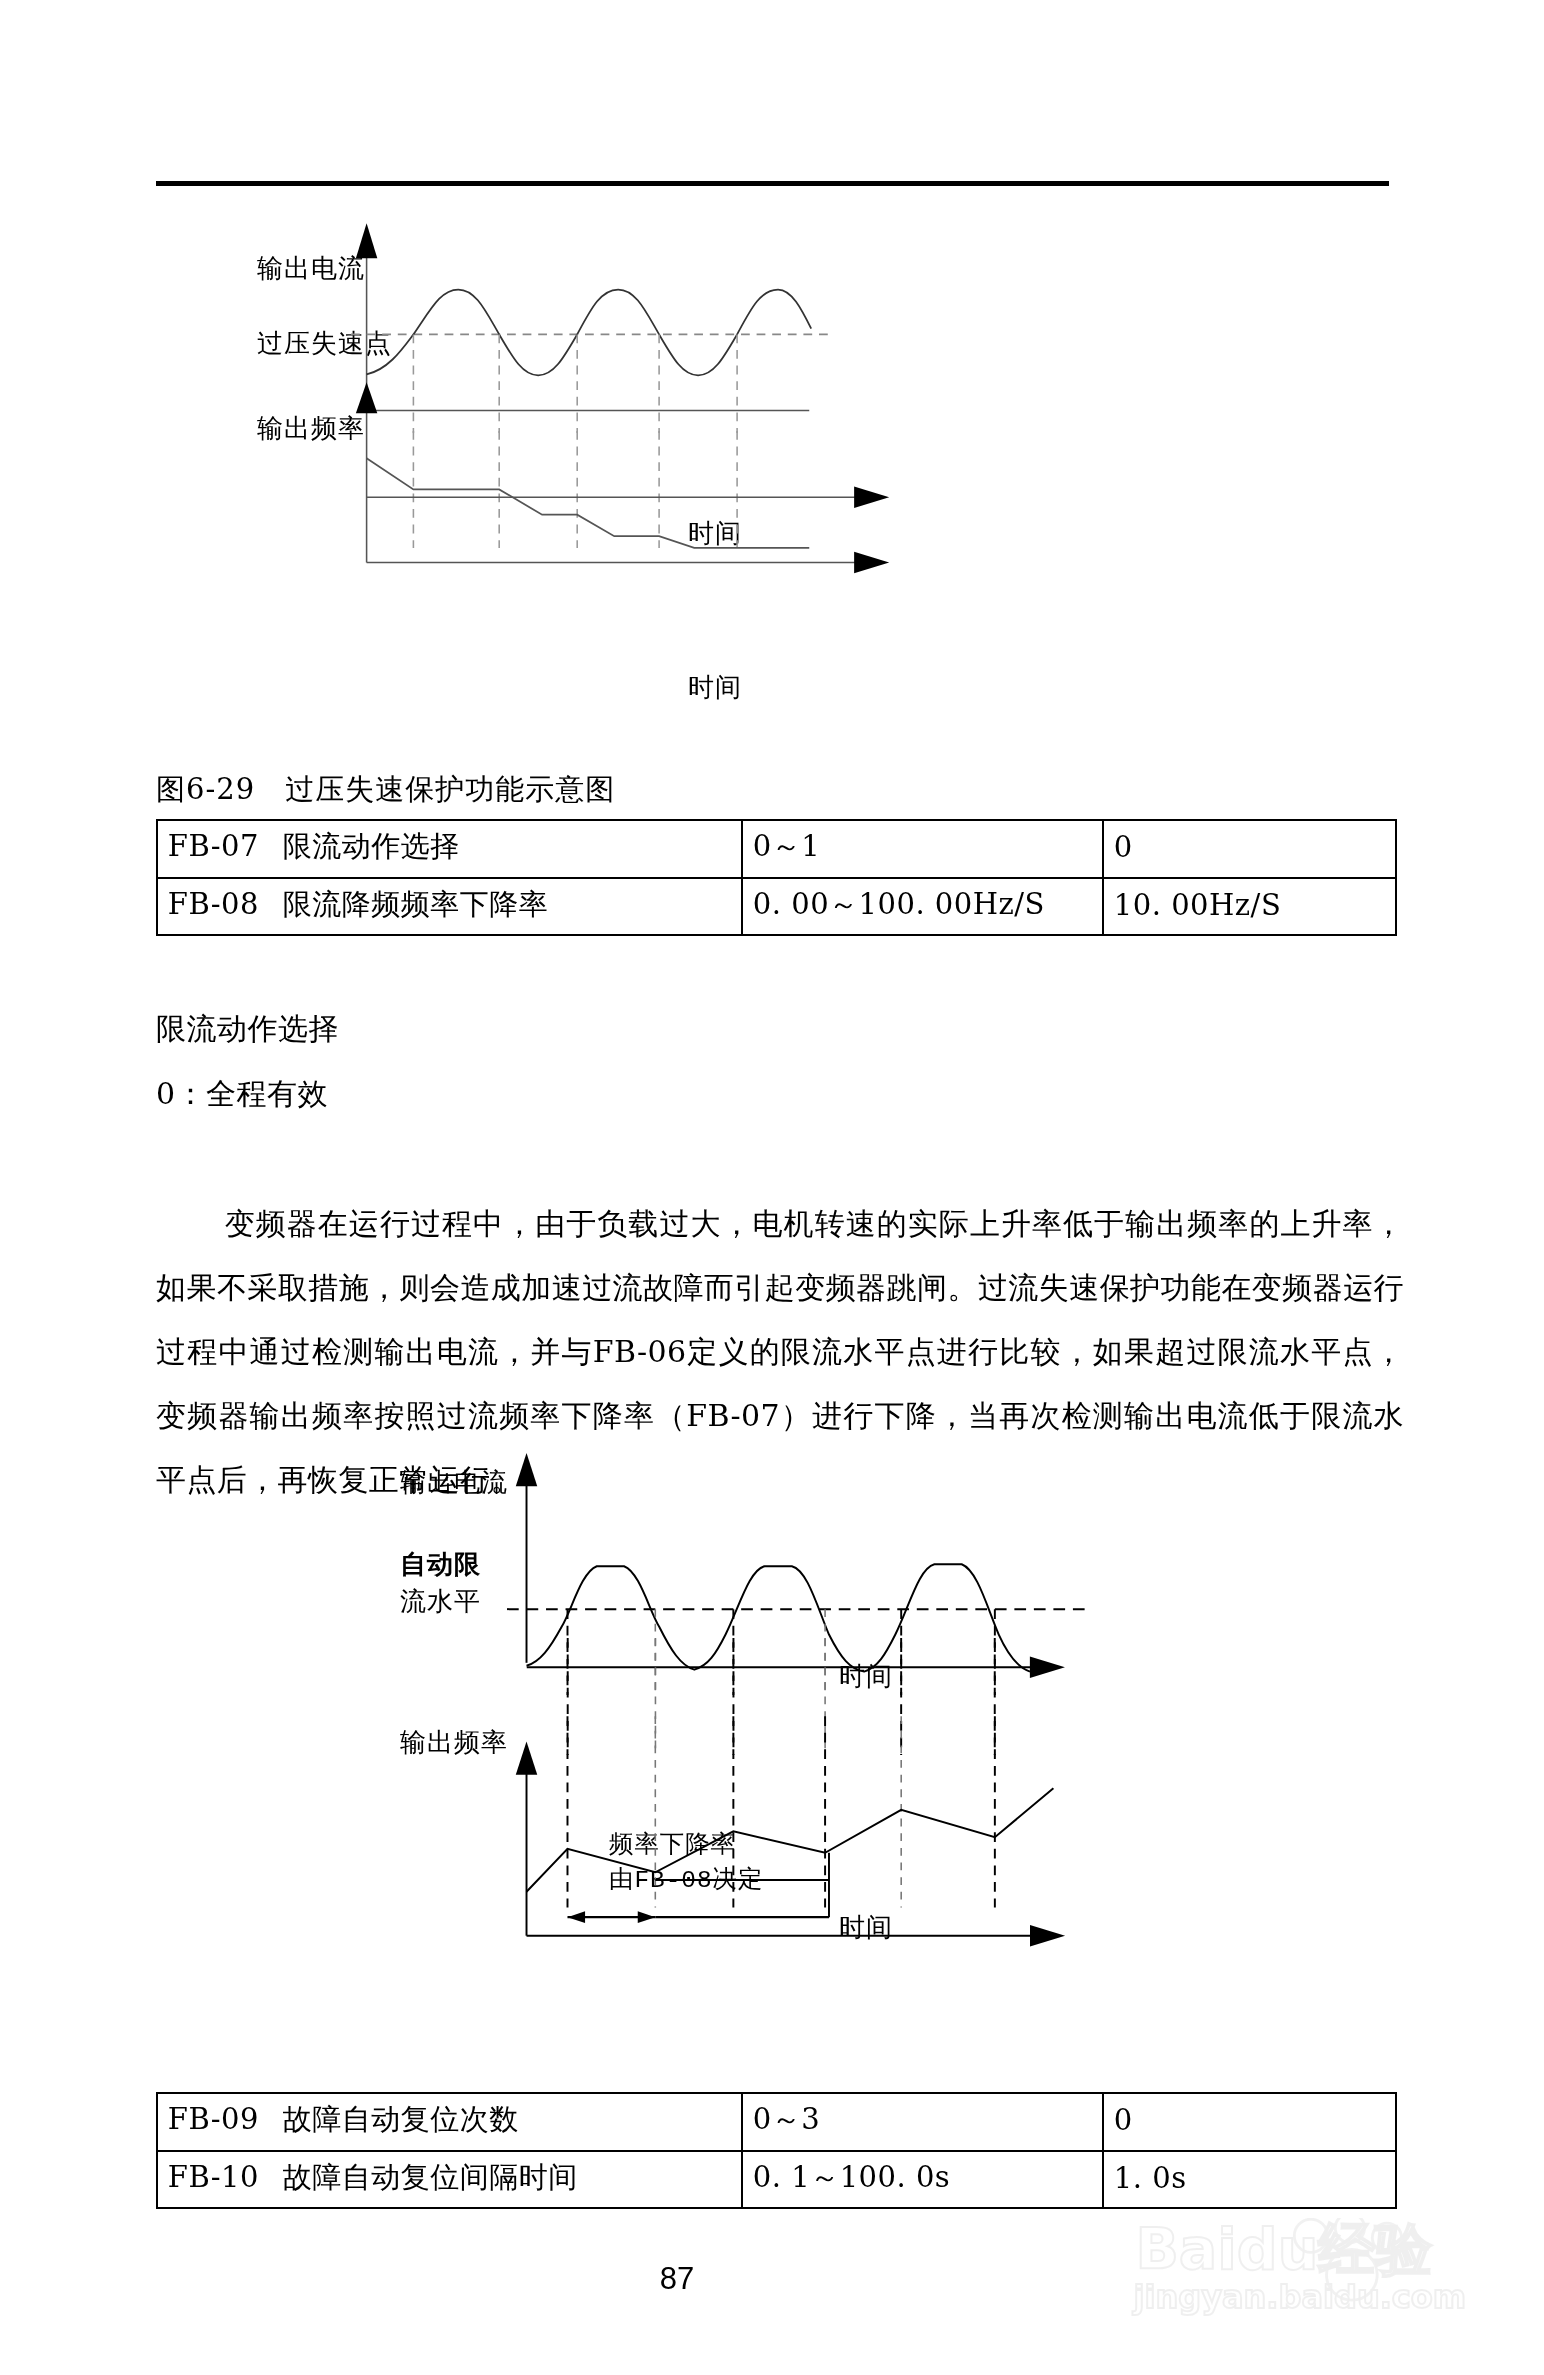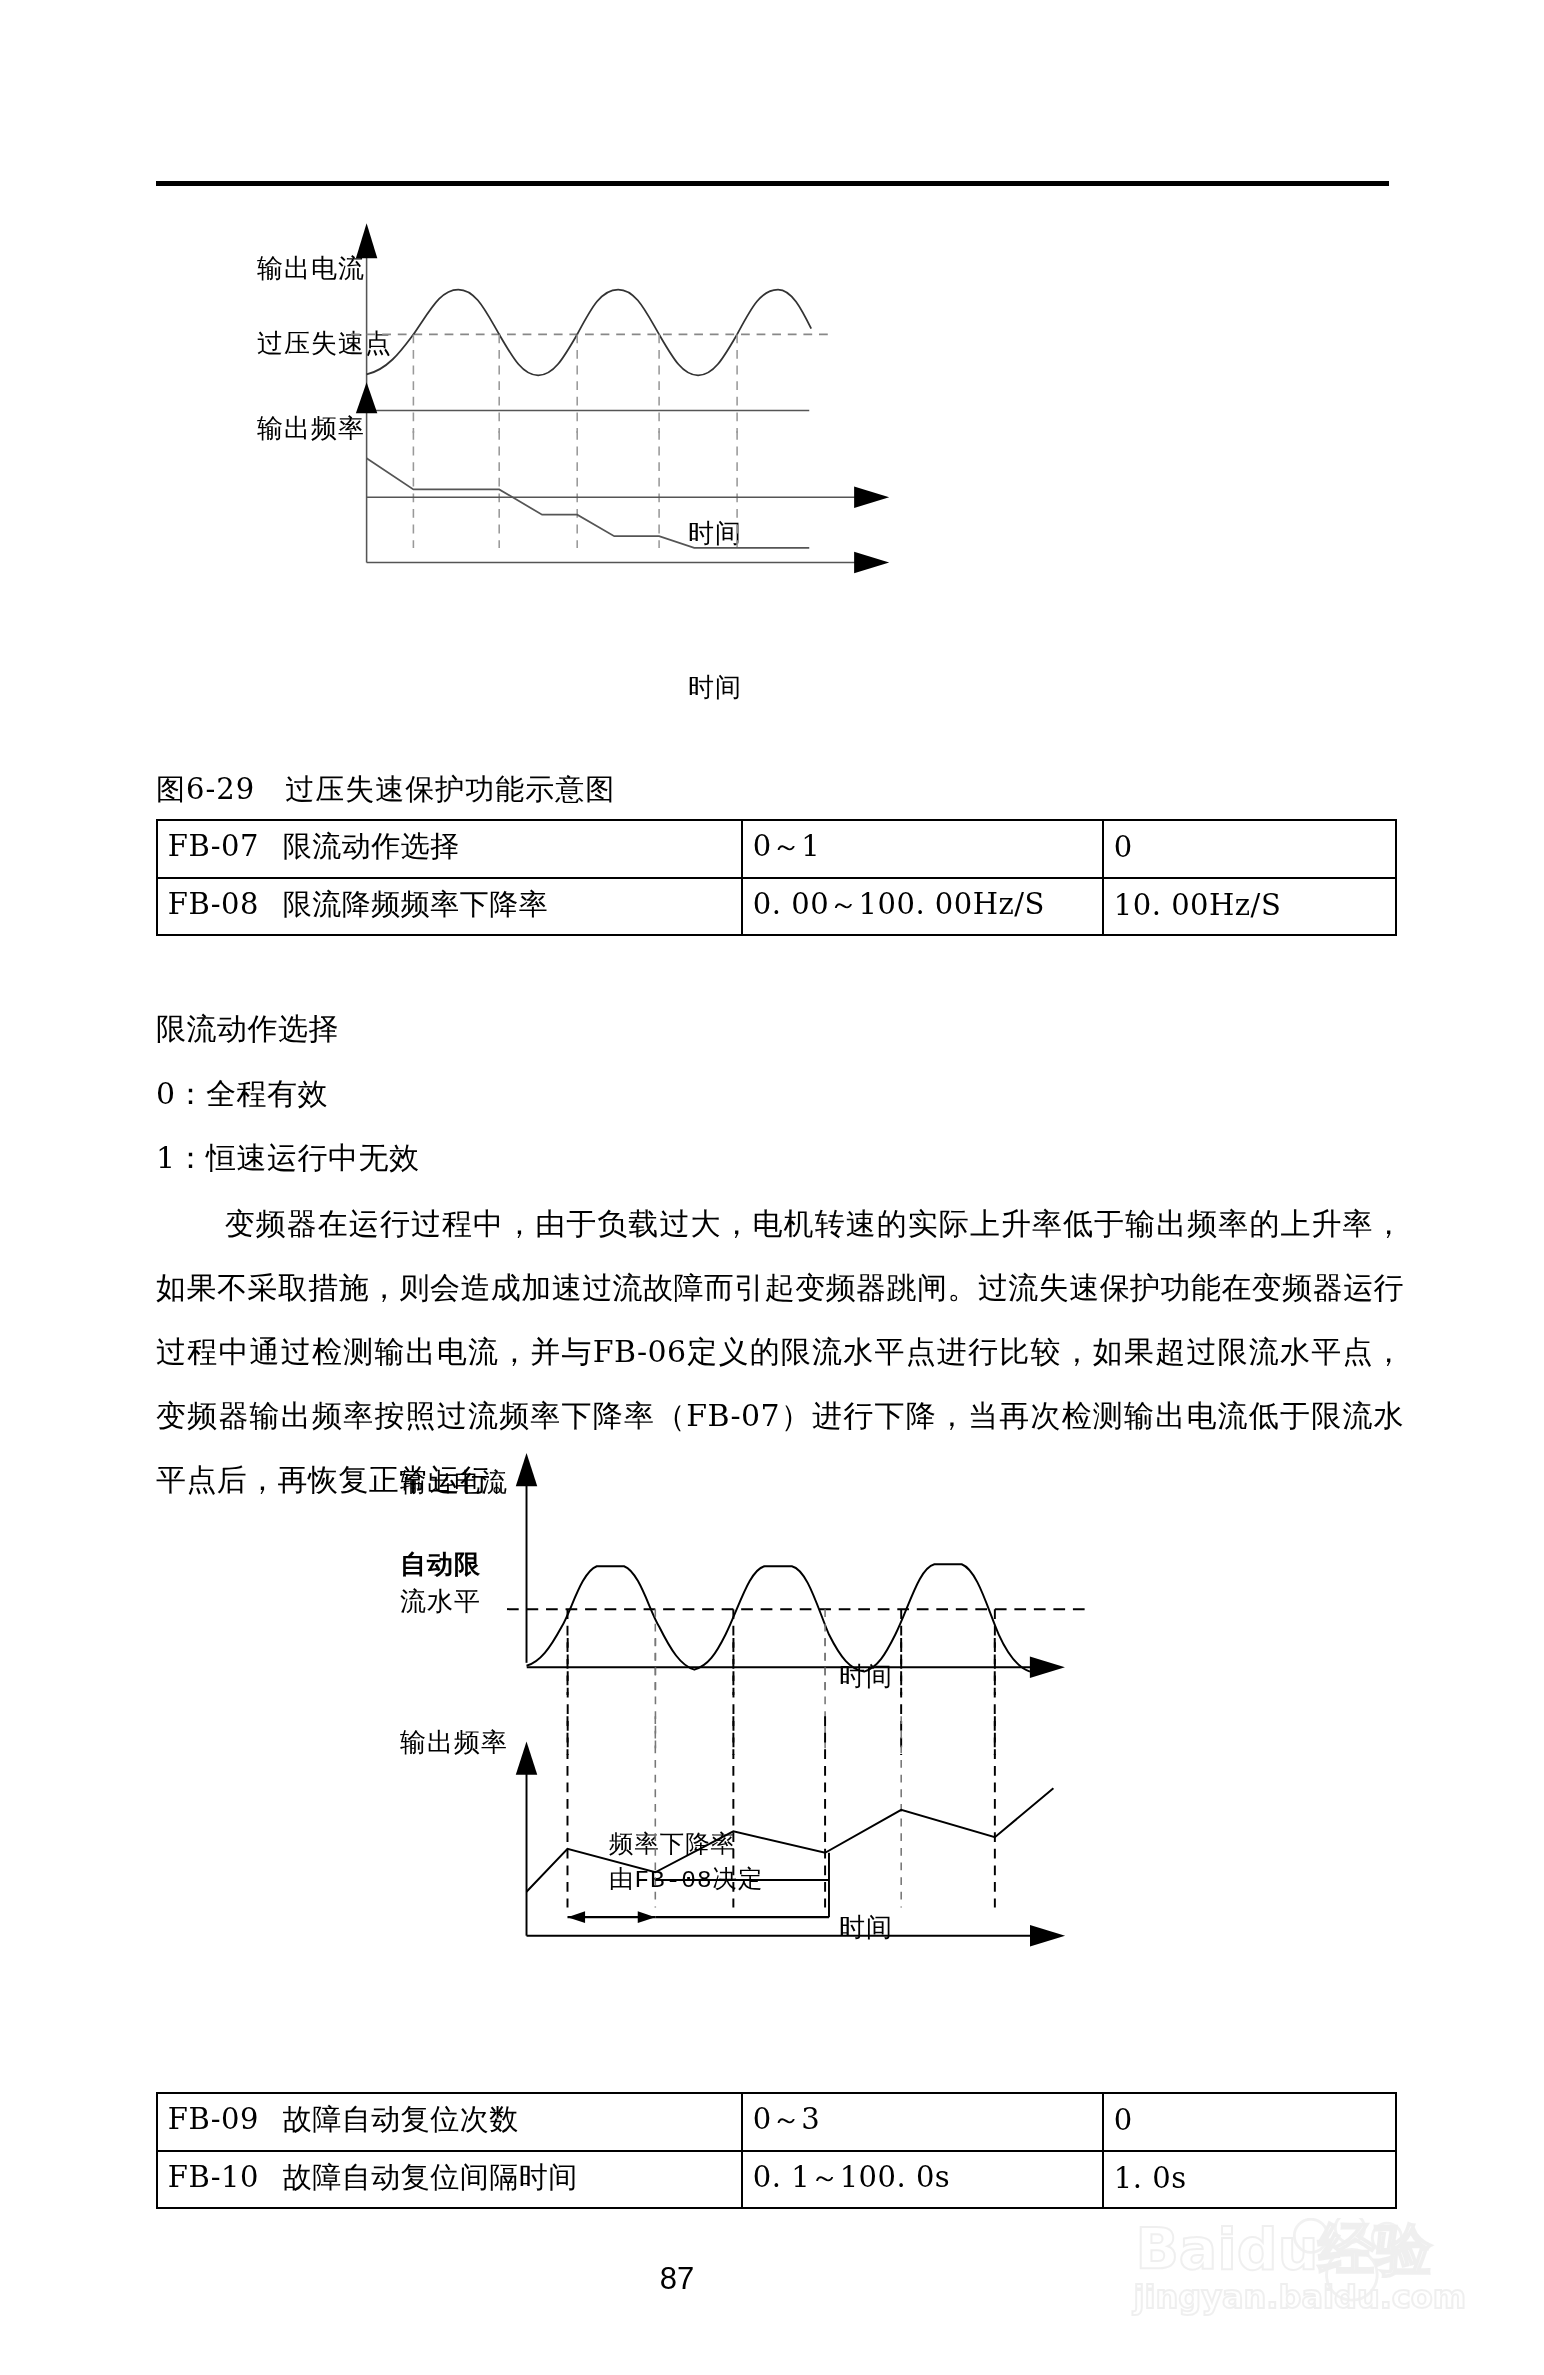--- a/index.html
+++ b/index.html
@@ -200,21 +200,20 @@
       <tr>
         <td class="name"><span class="pcode">FB-08</span><span>限流降频频率下降率</span></td>
         <td class="range">0. 00～100. 00Hz/S</td>
         <td class="dflt">10. 00Hz/S</td>
       </tr>
     </tbody>
   </table>
 
   <div class="body-text bt1">限流动作选择</div>
   <div class="body-text bt2">0：全程有效</div>
-  <div class="body-text bt3">1：恒速运行中无效</div>
 
   <div class="para"><span class="indent"></span><span>变频器在运行过程中，由于负载过大，电机转速的实际上升率低于输出频率的上升率，如果不采取措施，则会造成加速过流故障而引起变频器跳闸。过流失速保护功能在变频器运行过程中通过检测输出电流，并与FB-06定义的限流水平点进行比较，如果超过限流水平点，变频器输出频率按照过流频率下降率（FB-07）进行下降，当再次检测输出电流低于限流水平点后，再恢复正常运行。</span></div>
 
   <div class="fig2">
 
     <div class="cn-label" style="left:244px; top:23.4px;">输出电流</div>
 
     <div class="cn-label" style="left:244px; top:105px;font-weight:bold;">自动限</div>
     <div class="cn-label" style="left:244px; top:142px;">流水平</div>
 

